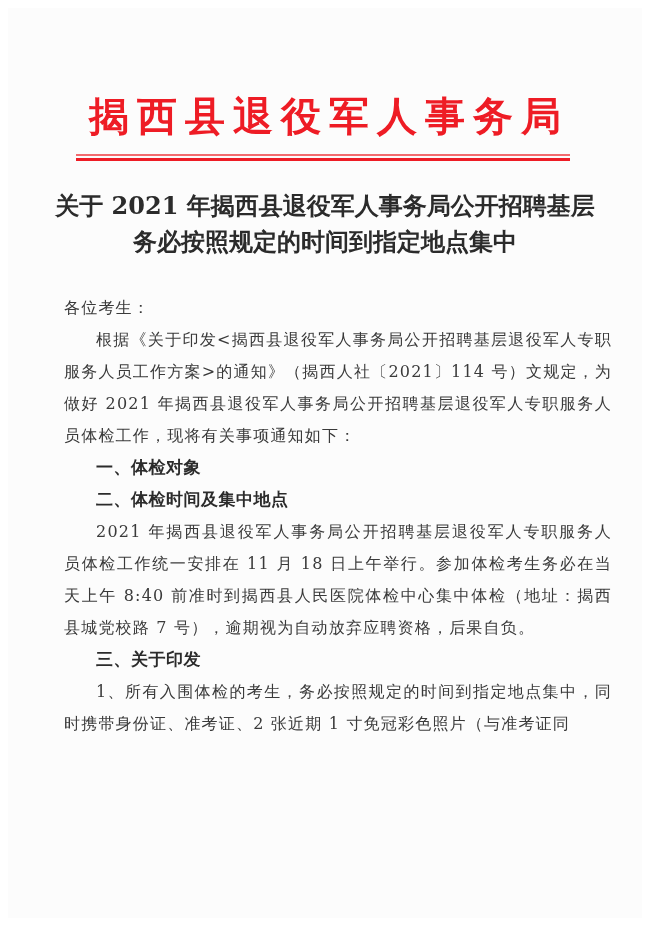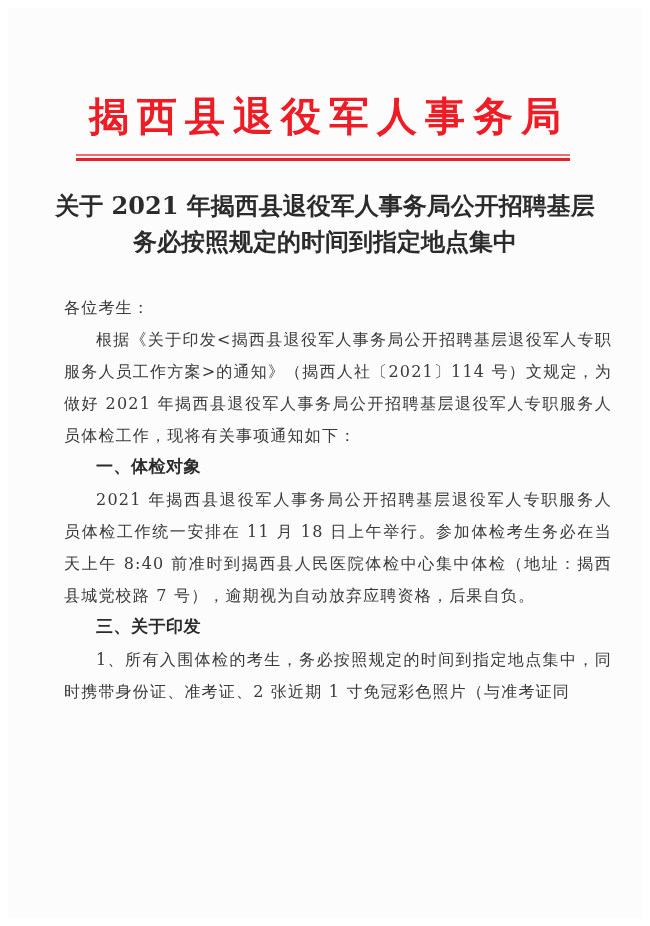--- a/index.html
+++ b/index.html
@@ -34,21 +34,21 @@
     .body-text {
       position: absolute; left: 64px; width: 548px; top: 292px;
       color: #3a3a3a; font-size: 16px; line-height: 32px;
       font-family: "DejaVu Serif", "Liberation Serif", serif;
     }
     .body-text p { margin: 0; text-align: justify; text-align-last: left; letter-spacing: 1.2px; }
     .body-text p.indent { text-indent: 32px; }
     .body-text h3 {
       margin: 0; font-size: 17px; line-height: 32px; font-weight: bold; color: #2b2b2b;
       text-indent: 32px; letter-spacing: 0.5px;
-      font-family: Liberation Mono, monospace;
+      font-family: Liberation Serif, serif;
     }
   </style>
 </head>
 <body>
 
 <div class="page"></div>
 
 <div class="masthead">揭西县退役军人事务局</div>
 <div class="rule-thin"></div>
 <div class="rule-thick"></div>
@@ -57,17 +57,18 @@
   <div>关于 2021 年揭西县退役军人事务局公开招聘基层</div>
   <div>务必按照规定的时间到指定地点集中</div>
 </div>
 
 <div class="body-text">
   <p>各位考生：</p>
   <p class="indent">根据《关于印发&lt;揭西县退役军人事务局公开招聘基层退役军人专职服务人员工作方案&gt;的通知》（揭西人社〔2021〕114 号）文规定，为做好 2021 年揭西县退役军人事务局公开招聘基层退役军人专职服务人员体检工作，现将有关事项通知如下：</p>
 
   <h3>一、体检对象</h3>
 
+  <h3>二、体检时间及集中地点</h3>
   <p class="indent">2021 年揭西县退役军人事务局公开招聘基层退役军人专职服务人员体检工作统一安排在 11 月 18 日上午举行。参加体检考生务必在当天上午 8:40 前准时到揭西县人民医院体检中心集中体检（地址：揭西县城党校路 7 号），逾期视为自动放弃应聘资格，后果自负。</p>
 
   <h3>三、关于印发</h3>
   <p class="indent">1、所有入围体检的考生，务必按照规定的时间到指定地点集中，同时携带身份证、准考证、2 张近期 1 寸免冠彩色照片（与准考证同</p>
 </div>
 
 </body></html>

